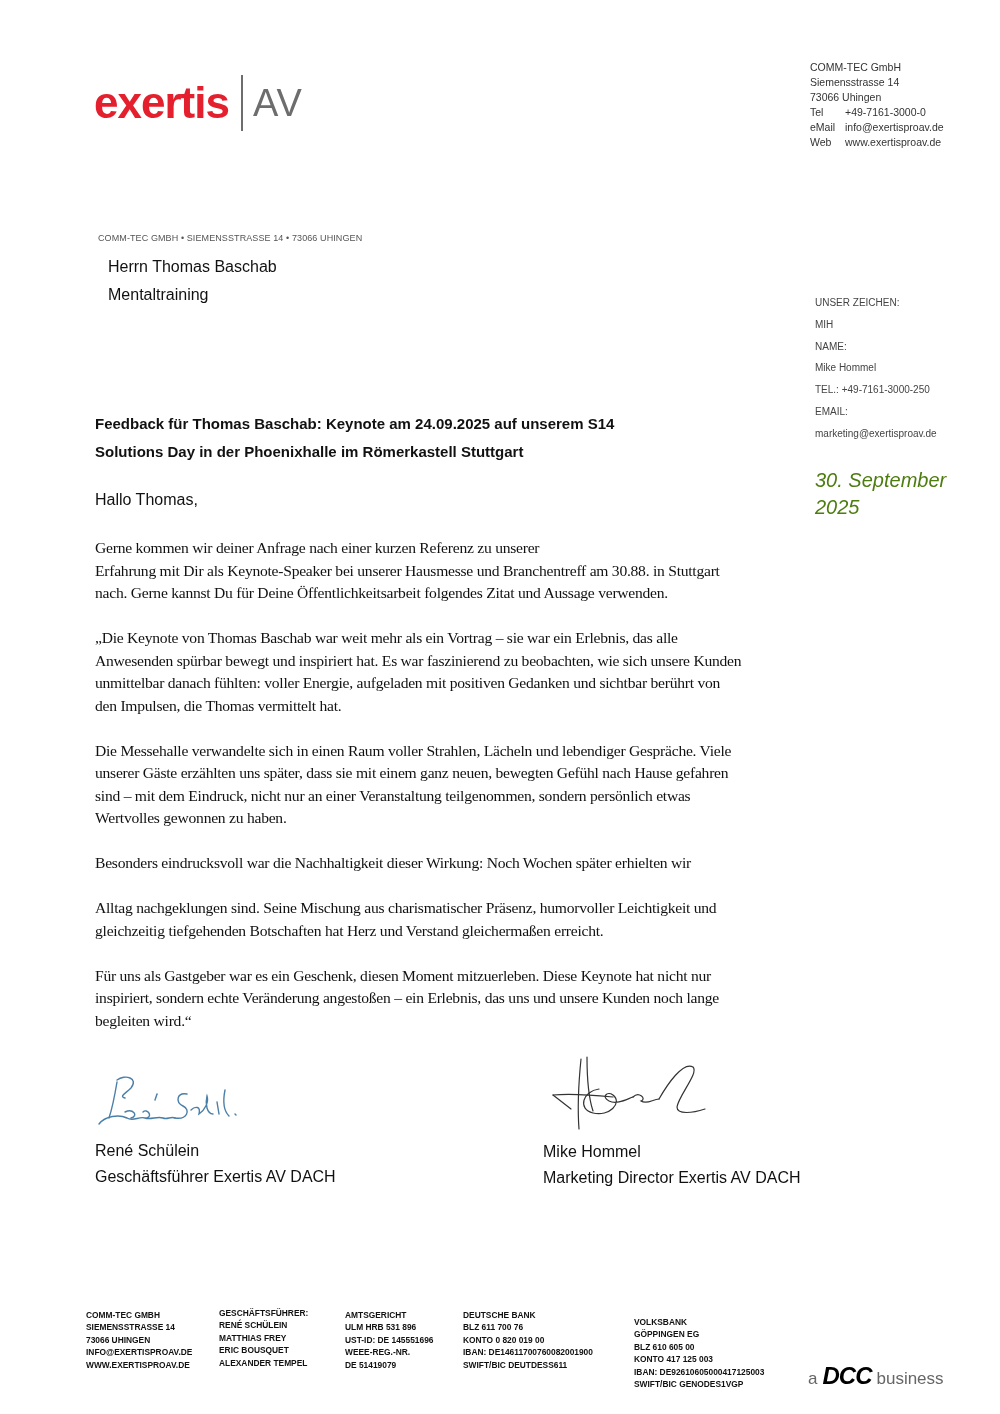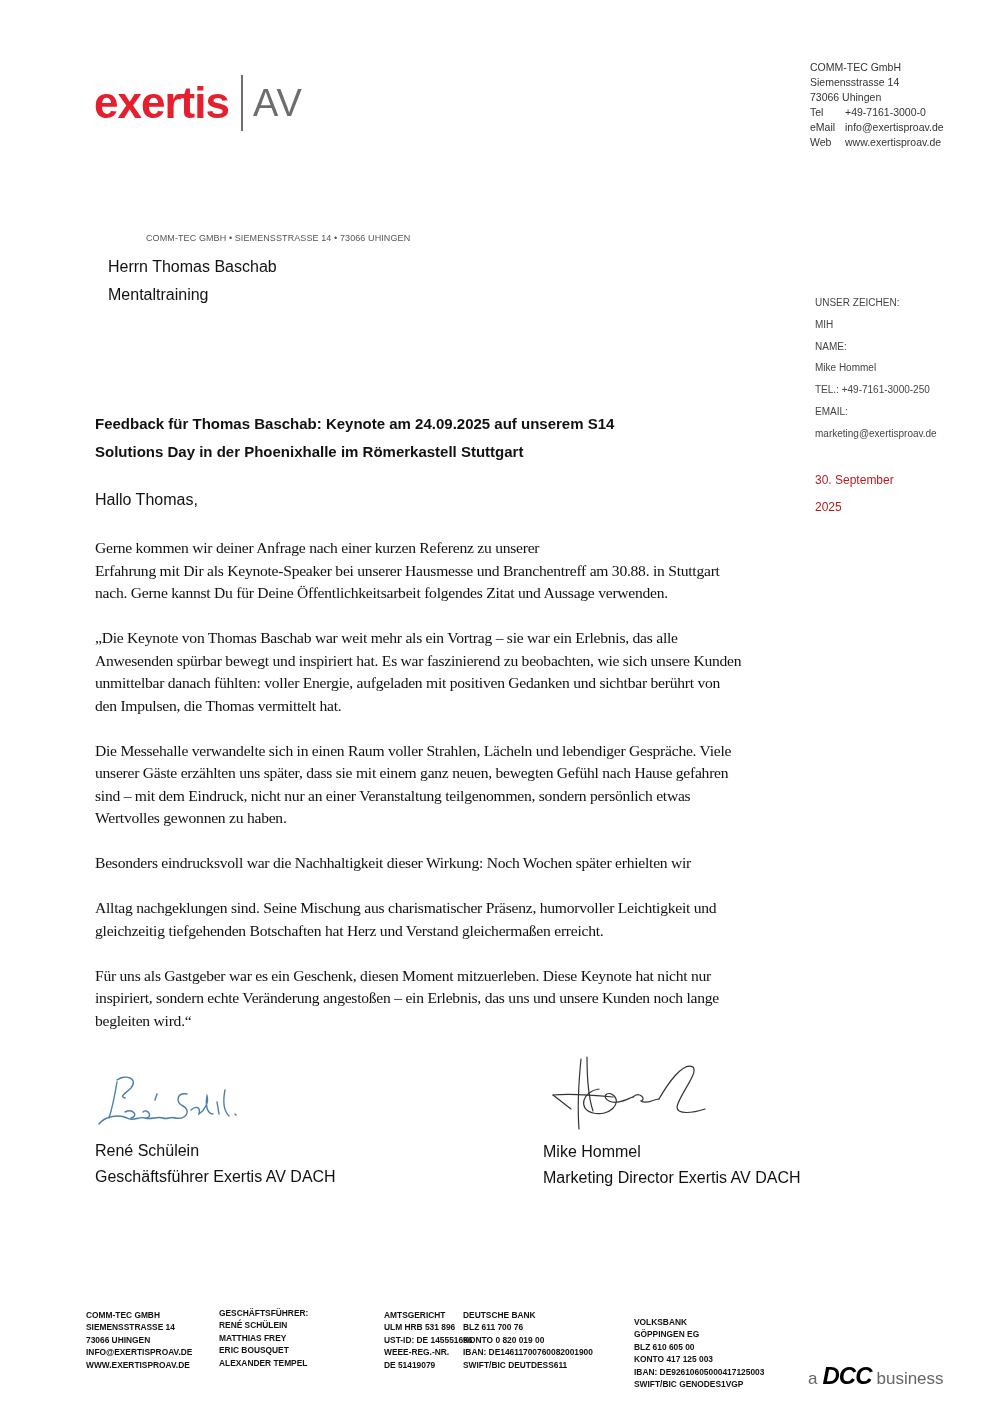--- a/index.html
+++ b/index.html
@@ -11,25 +11,25 @@
   .logo { left: 94px; top: 72px; height: 62px; display: flex; align-items: center; }
   .logo-word { font-size: 44px; font-weight: bold; color: #e5202e; letter-spacing: -1px; line-height: 1; }
   .logo-bar { width: 2px; height: 56px; background: #6d6d6d; margin: 0 10px 0 12px; }
   .logo-av { font-size: 38px; color: #6d6d6d; letter-spacing: 1px; line-height: 1; }
 
   
   .company { left: 810px; top: 60px; font-size: 10.5px; line-height: 15px; color: #333; }
   .company .row { display: flex; }
   .company .lbl { width: 35px; }
 
-  .sender-line { left: 98px; top: 233px; font-size: 9px; color: #555; letter-spacing: 0.1px; margin-left: 48px; }
+  .sender-line { left: 98px; top: 233px; font-size: 9px; color: #555; letter-spacing: 0.1px; }
   .recipient { left: 108px; top: 253px; font-size: 16px; line-height: 28px; color: #111; }
 
   .meta { left: 815px; top: 292px; font-size: 10px; color: #444; line-height: 21.8px; }
-  .date { left: 815px; top: 467px; font-size: 12px; color: #b91c1c; line-height: 27px; }
+  .date { left: 815px; top: 467px; font-size: 20px; color: #4d7c0f; line-height: 27px; font-style: italic; }
 
   .subject { left: 95px; top: 410px; width: 620px; font-size: 15px; font-weight: bold; line-height: 28px; color: #111; }
   .greeting { left: 95px; top: 491px; font-size: 16px; color: #111; }
 
   .body { left: 95px; top: 537px; width: 820px; font-size: 15.6px; line-height: 22.5px; color: #111;
           font-family: Liberation Serif, serif; letter-spacing: -0.25px; }
   .body p { margin: 0 0 22.5px 0; }
 
   .sig1 { left: 95px; top: 1072px; }
   .sig2 { left: 543px; top: 1055px; }
@@ -169,21 +169,21 @@
   <div>INFO@EXERTISPROAV.DE</div>
   <div>WWW.EXERTISPROAV.DE</div>
 </div>
 <div class="abs footer" style="left:219px; top:1307px;">
   <div>GESCHÄFTSFÜHRER:</div>
   <div>RENÉ SCHÜLEIN</div>
   <div>MATTHIAS FREY</div>
   <div>ERIC BOUSQUET</div>
   <div>ALEXANDER TEMPEL</div>
 </div>
-<div class="abs footer" style="left:345px;margin-left:39px;">
+<div class="abs footer" style="left:345px;">
   <div>AMTSGERICHT</div>
   <div>ULM HRB 531 896</div>
   <div>UST-ID: DE 145551696</div>
   <div>WEEE-REG.-NR.</div>
   <div>DE 51419079</div>
 </div>
 <div class="abs footer" style="left:463px;">
   <div>DEUTSCHE BANK</div>
   <div>BLZ 611 700 76</div>
   <div>KONTO 0 820 019 00</div>

